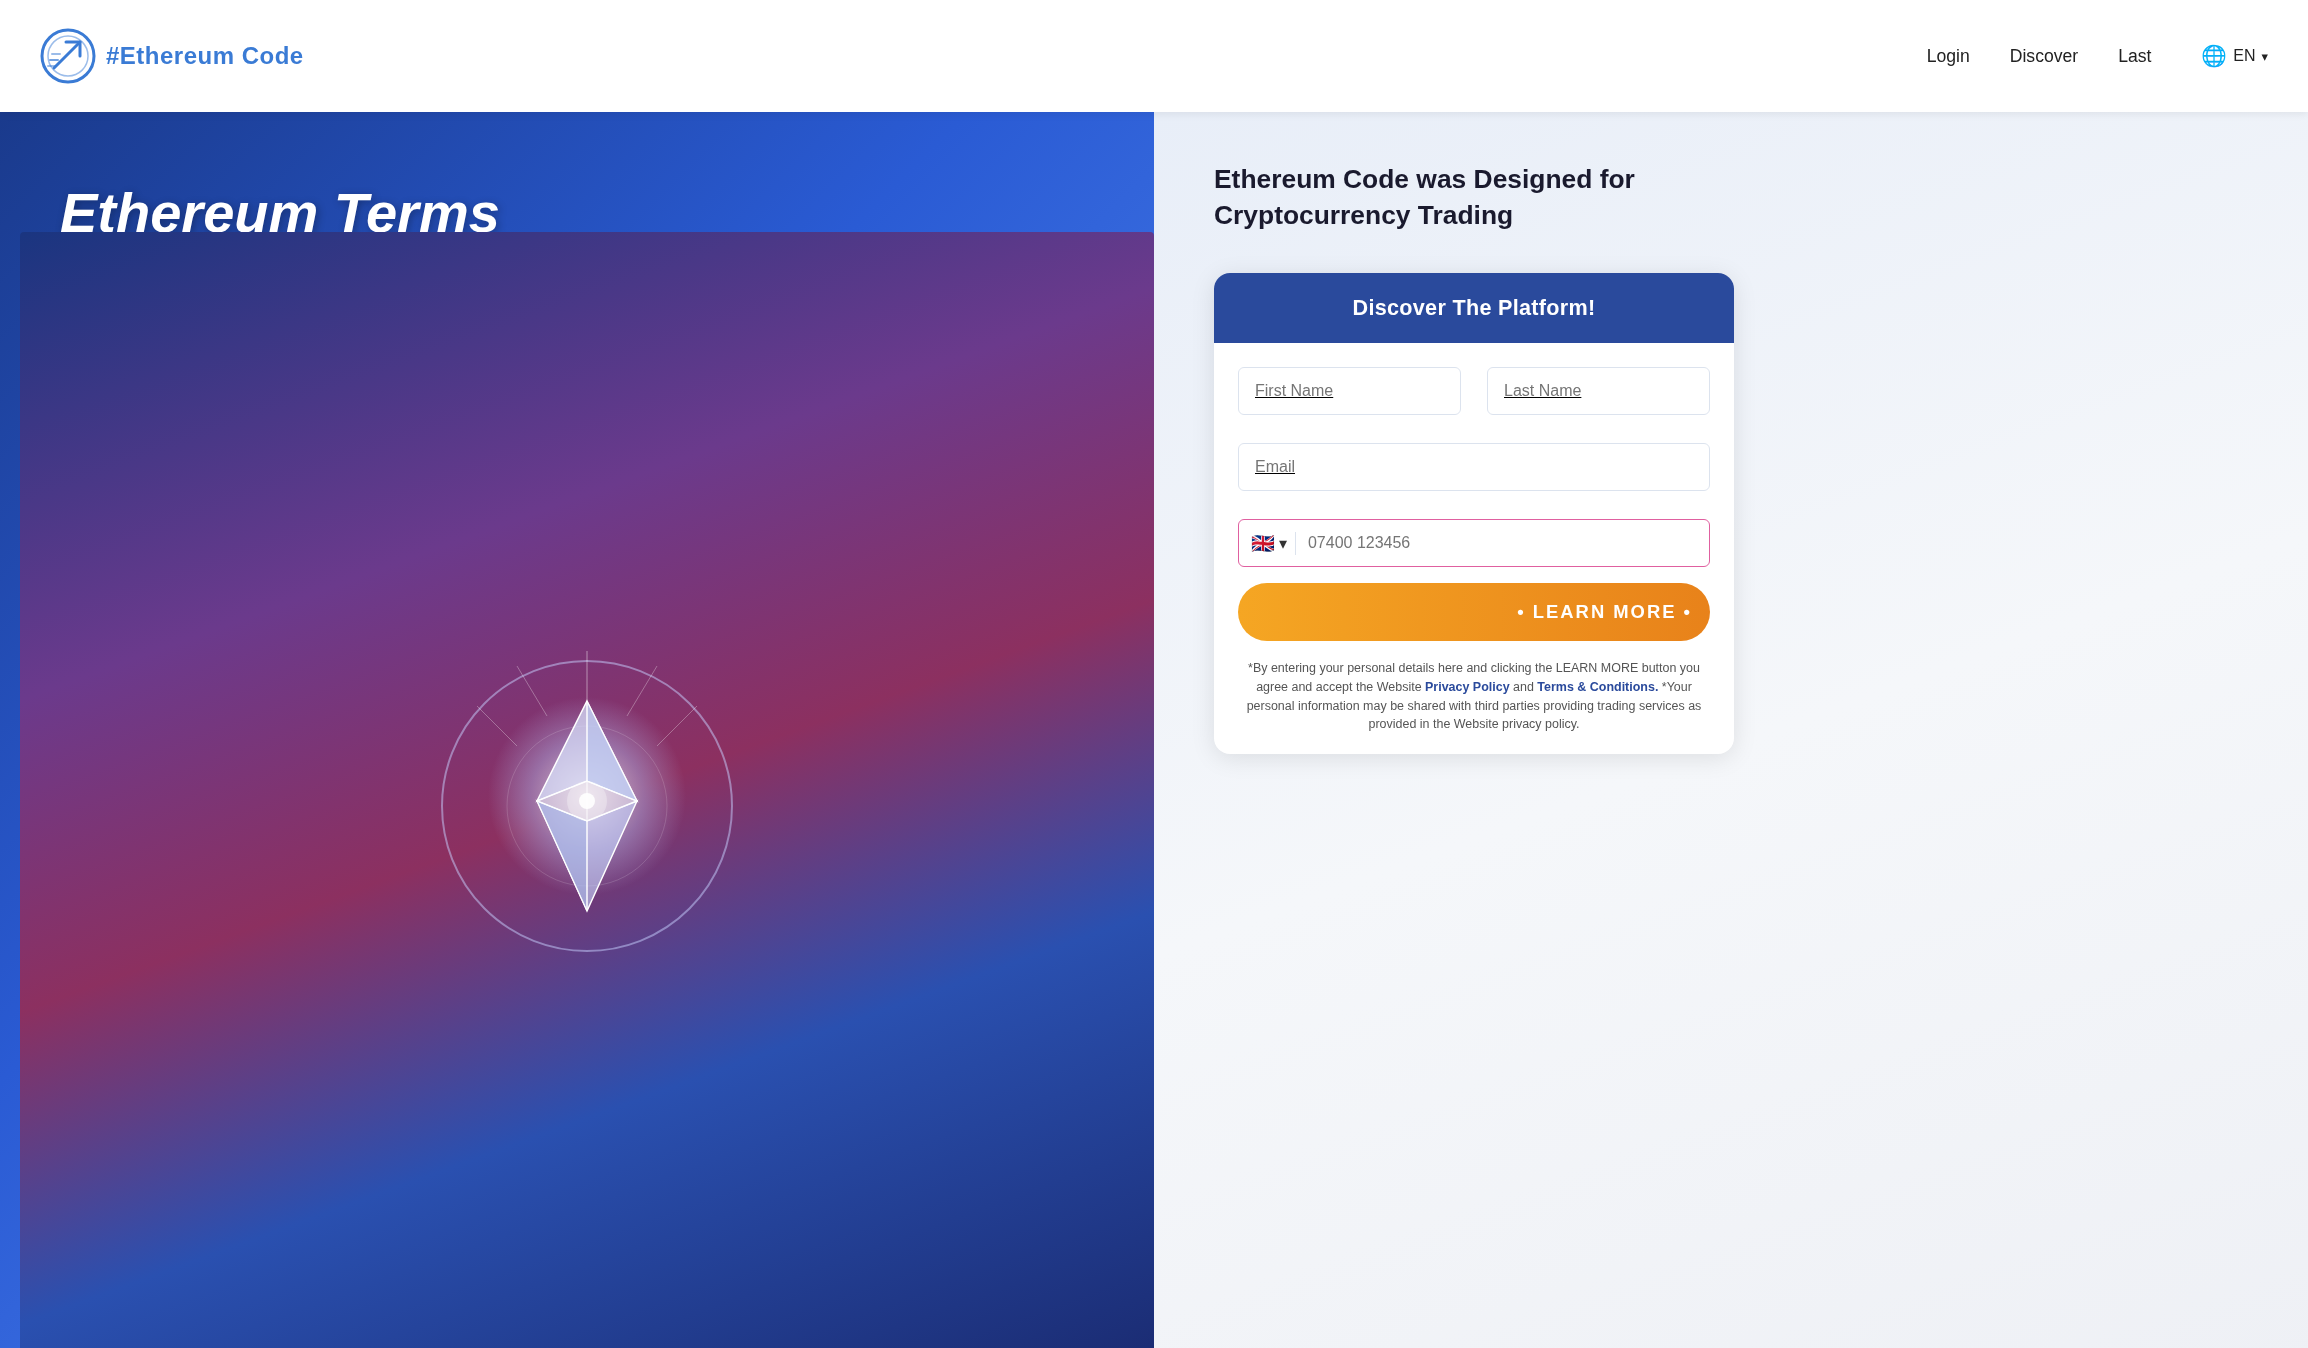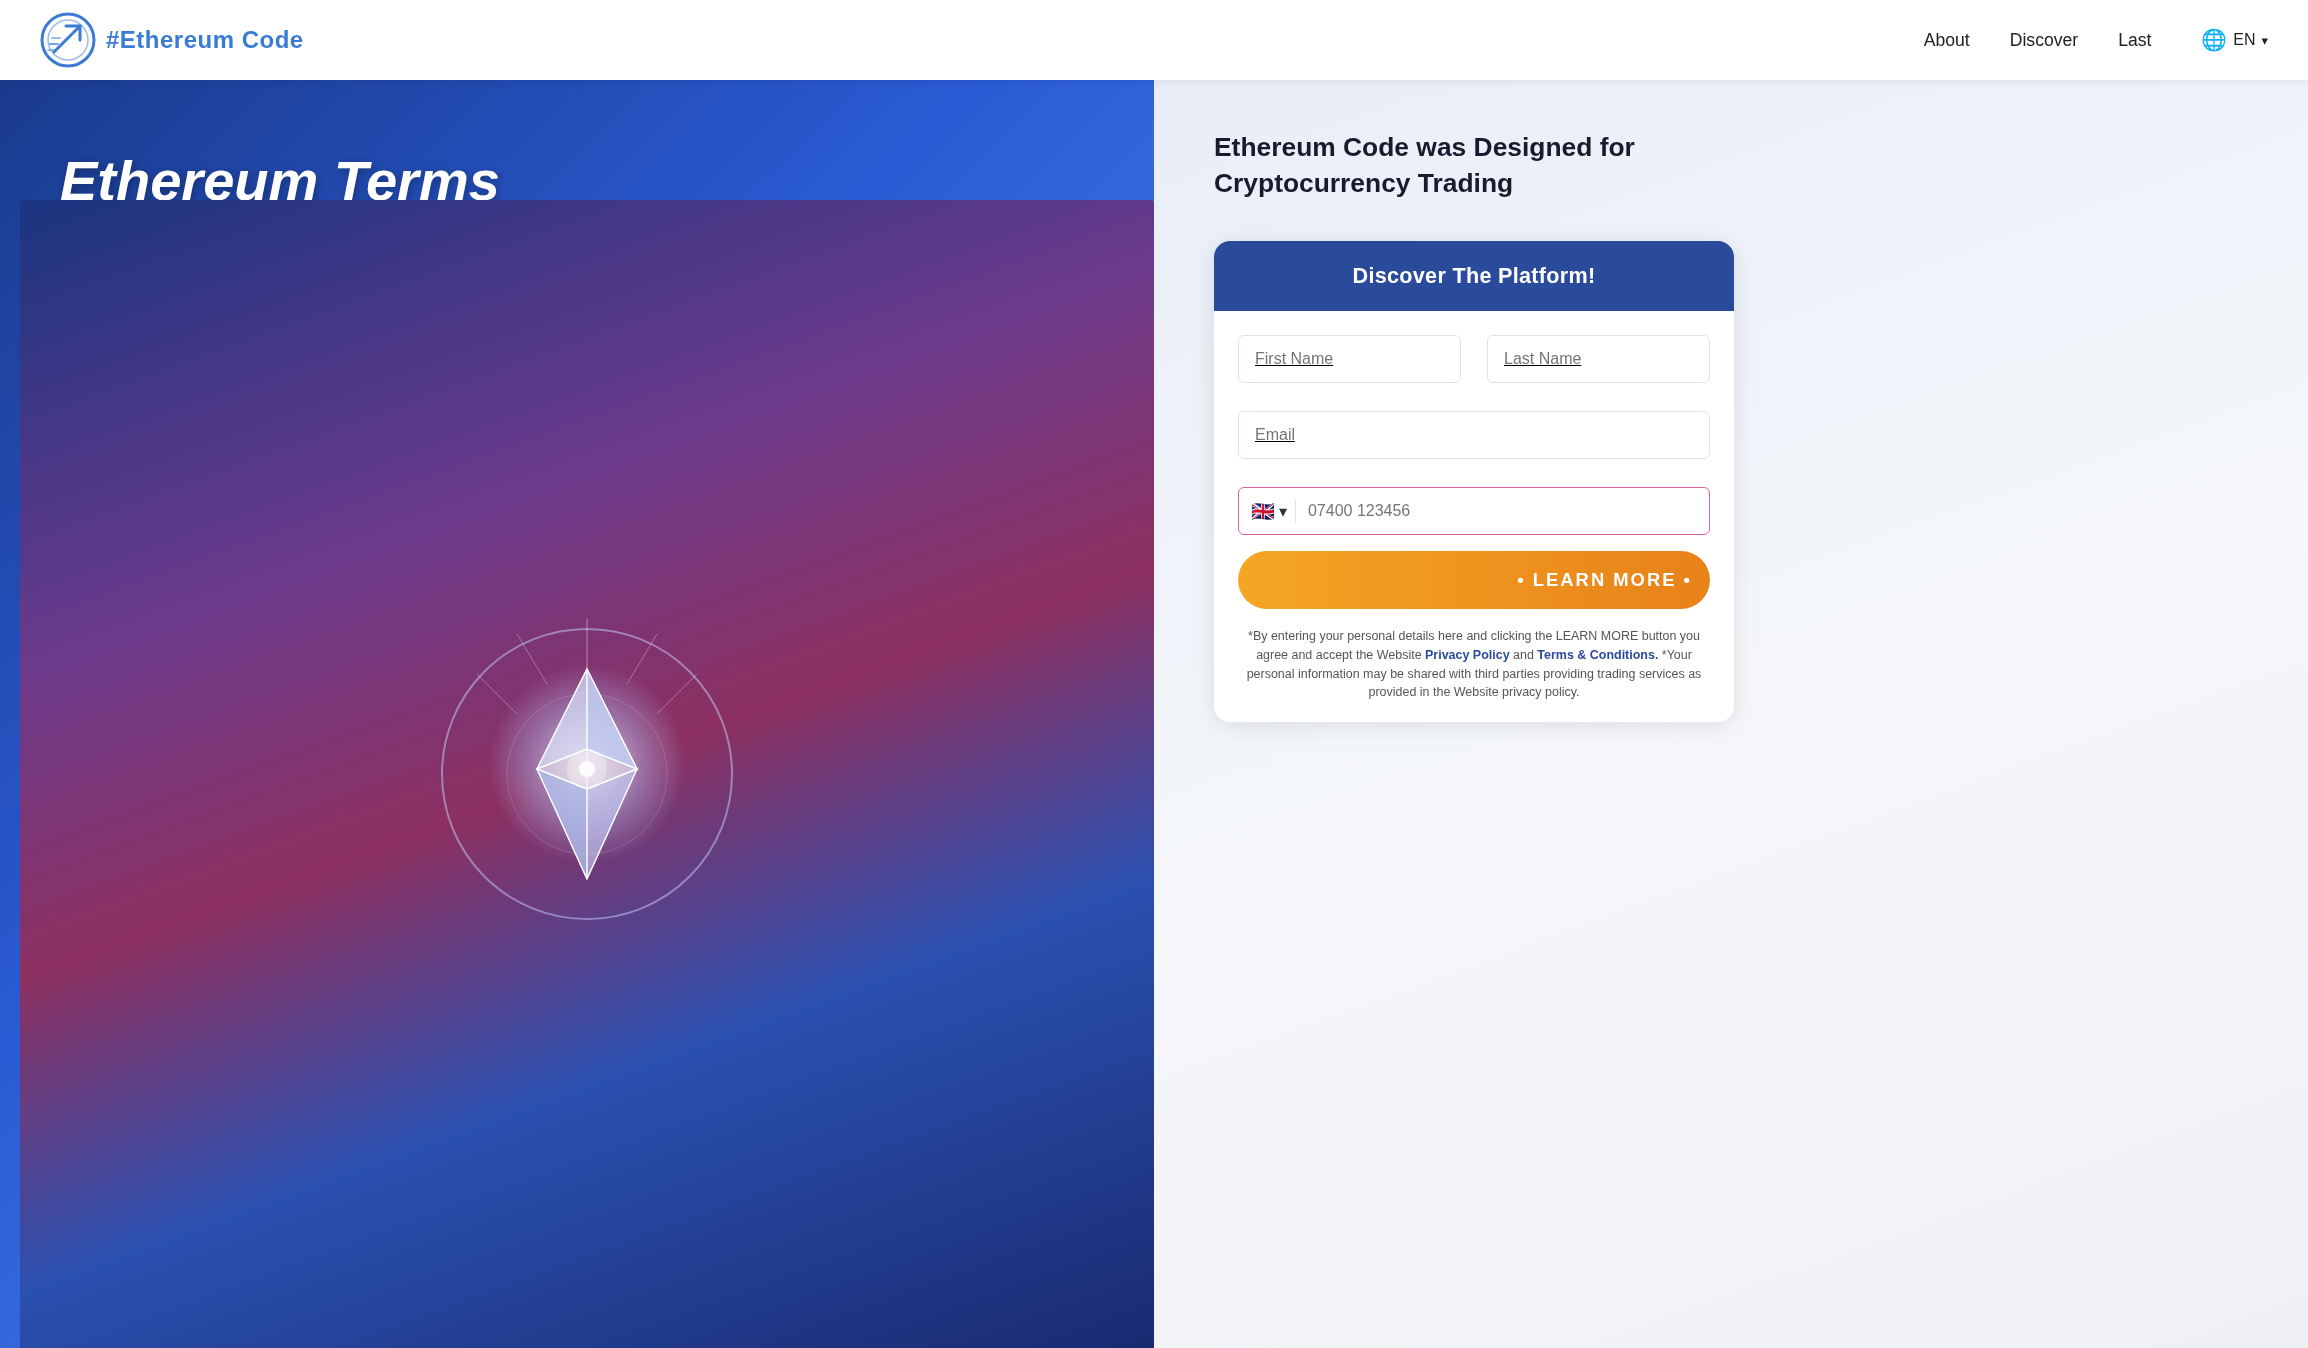--- a/index.html
+++ b/index.html
@@ -3,21 +3,21 @@
   <meta charset="utf-8">
   <style>
     * { margin: 0; padding: 0; box-sizing: border-box; }
     body { font-family: 'Segoe UI', Arial, sans-serif; background: #f0f4f8; min-height: 100vh; }
 
     
     .header {
       display: flex;
       align-items: center;
       justify-content: space-between;
-      padding: 12px 40px;
+      padding: 28px 40px;
       background: #fff;
       box-shadow: 0 2px 8px rgba(0,0,0,0.07);
       position: relative;
       z-index: 10;
     }
     .logo-area {
       display: flex;
       align-items: center;
       gap: 10px;
     }
@@ -255,21 +255,21 @@
       <polyline points="26,14 40,14 40,28" fill="none" stroke="#3a7bd5" stroke-width="3" stroke-linecap="round" stroke-linejoin="round"></polyline>
 
       <line x1="10" y1="32" x2="18" y2="32" stroke="#3a7bd5" stroke-width="2" stroke-linecap="round" opacity="0.7"></line>
       <line x1="8" y1="38" x2="16" y2="38" stroke="#3a7bd5" stroke-width="2" stroke-linecap="round" opacity="0.5"></line>
       <line x1="12" y1="26" x2="20" y2="26" stroke="#3a7bd5" stroke-width="2" stroke-linecap="round" opacity="0.5"></line>
     </svg>
     <span class="logo-text">#Ethereum Code</span>
   </div>
 
   <nav class="nav-area">
-    <a class="nav-link">About</a>
+    <a class="nav-link">Login</a>
     <a class="nav-link">Discover</a>
     <a class="nav-link">Last</a>
     <div class="lang-selector">
       <span class="globe-icon">🌐</span>
       <span>EN</span>
       <span class="chevron">▾</span>
     </div>
   </nav>
 </header>
 

